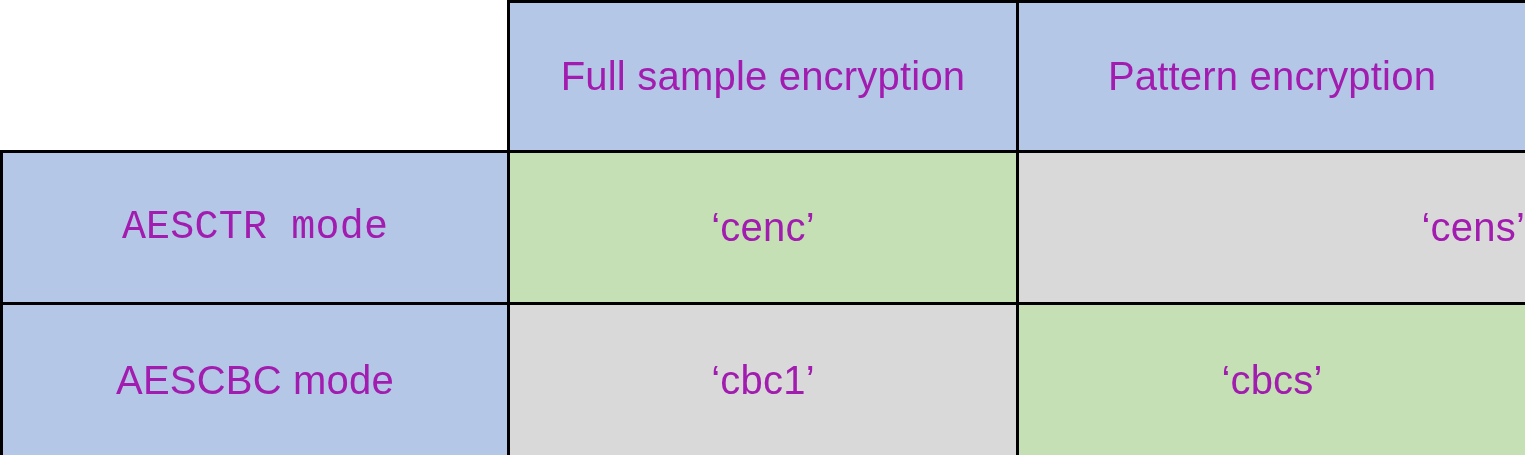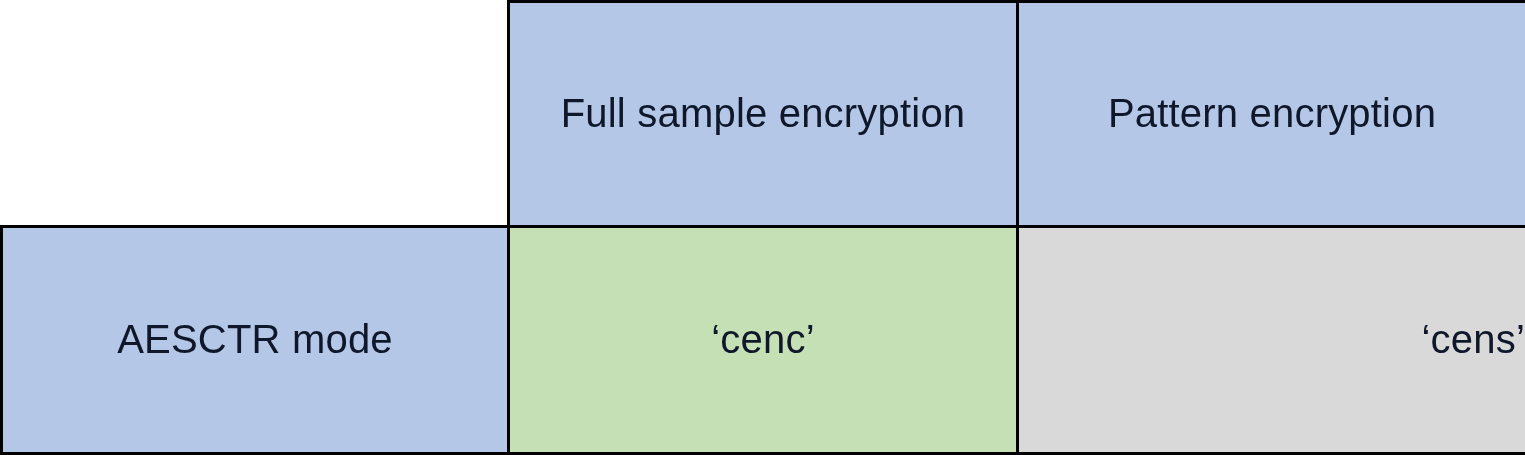--- a/index.html
+++ b/index.html
@@ -21,21 +21,21 @@
     width: 1525px;
     height: 455px;
   }
   table.enc-table td,
   table.enc-table th {
     border: 3px solid #000000;
     text-align: center;
     vertical-align: middle;
     font-size: 40px;
     font-weight: 400;
-    color: #0f172a;
+    color: #a21caf;
     padding: 0;
     letter-spacing: 0.2px;
   }
   table.enc-table td.corner {
     border: none;
     background: #ffffff;
   }
   tr.header-row { height: 150px; }
   tr.body-row-1 { height: 152px; }
   tr.body-row-2 { height: 153px; }
@@ -50,19 +50,24 @@
       <col style="width:509px">
       <col style="width:509px">
     </colgroup>
     <tbody>
         <tr class="header-row">
       <td class="corner"></td>
       <th style="background: rgb(180, 199, 231);">Full sample encryption</th>
       <th style="background: rgb(180, 199, 231);">Pattern encryption</th>
     </tr>
     <tr class="body-row-1">
-      <th style="background: rgb(180, 199, 231);">AESCTR mode</th>
+      <th style="background: rgb(180, 199, 231); font-family: Liberation Mono, monospace;">AESCTR mode</th>
       <td style="background: rgb(197, 224, 180);">‘cenc’</td>
       <td style="background: rgb(217, 217, 217); text-align: right;">‘cens’</td>
+    </tr>
+    <tr class="body-row-2">
+      <th style="background: rgb(180, 199, 231);">AESCBC mode</th>
+      <td style="background: rgb(217, 217, 217);">‘cbc1’</td>
+      <td style="background: rgb(197, 224, 180);">‘cbcs’</td>
     </tr>
   </tbody>
     </table>
 </div>
 
 </body></html>

